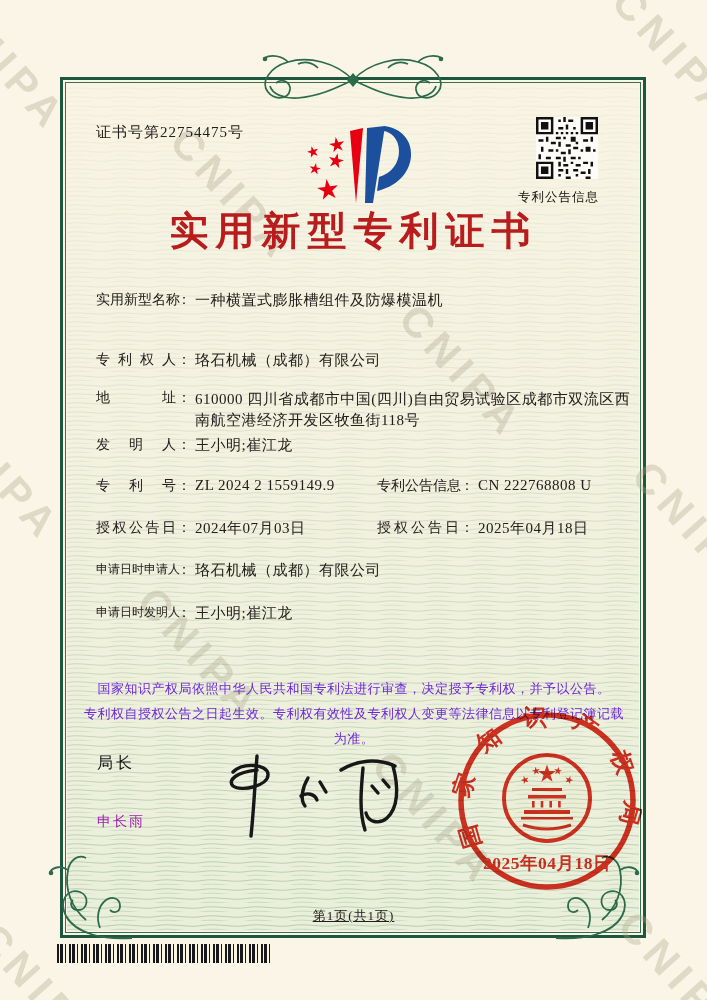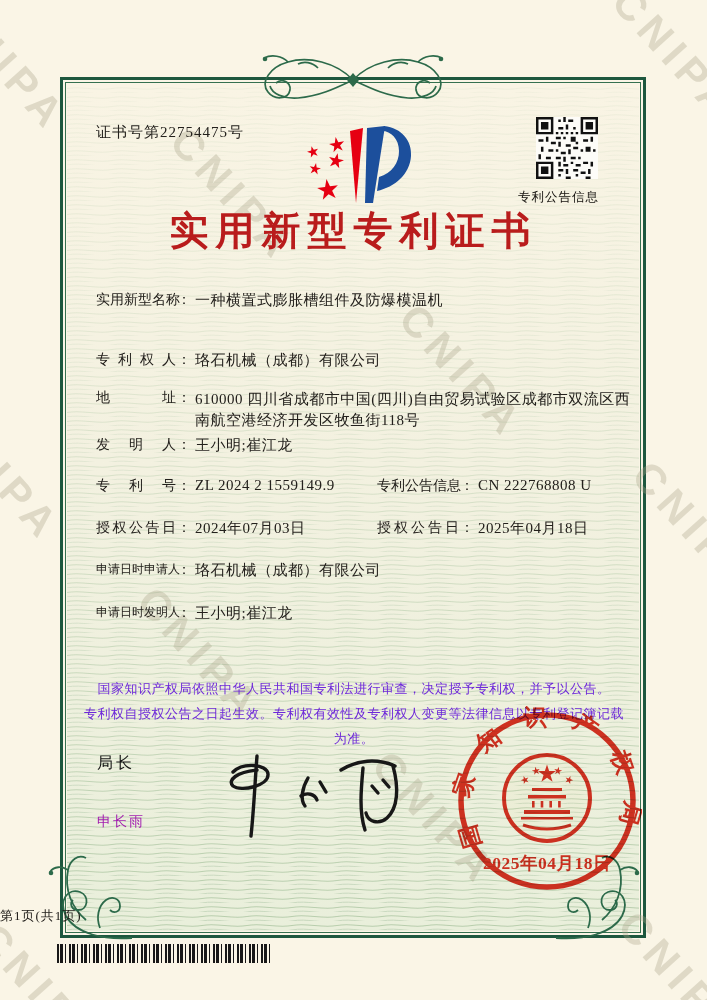--- a/index.html
+++ b/index.html
@@ -35,21 +35,21 @@
   .legal{position:absolute;left:79px;top:676px;width:550px;text-align:center;
          font-size:13px;line-height:25px;letter-spacing:0.5px;color:#6d28d9;}
   
   .sig-title{position:absolute;left:97px;top:753px;font-size:16px;letter-spacing:3px;
              font-family:"Liberation Sans","DejaVu Sans",sans-serif;color:#121212;}
   .sig-name{position:absolute;left:97px;top:813px;font-size:14px;letter-spacing:2px;
             font-family:"Liberation Sans","DejaVu Sans",sans-serif;color:#a21caf;}
   .signature{position:absolute;left:205px;top:746px;}
   .seal{position:absolute;left:452px;top:706px;mix-blend-mode:multiply;opacity:0.96;}
   
-  .footer{position:absolute;left:0;top:907px;width:707px;font-size:13px;letter-spacing:1px;}
+  .footer{position:absolute;left:0;top:907px;width:707px;text-align:center;font-size:13px;letter-spacing:1px;text-decoration:underline;}
   .barcode{position:absolute;left:57px;top:944px;width:216px;height:19px;
            background:repeating-linear-gradient(90deg,#181818 0 2px,transparent 2px 3px,
                       #181818 3px 6px,transparent 6px 8px,#181818 8px 9px,transparent 9px 12px);}
   
   .orn-top{position:absolute;left:232px;top:48px;}
   .orn-sw{position:absolute;left:42px;top:850px;}
   .orn-se{position:absolute;left:551px;top:850px;transform:scaleX(-1);}
   svg{display:block;}
 </style>
 </head>

